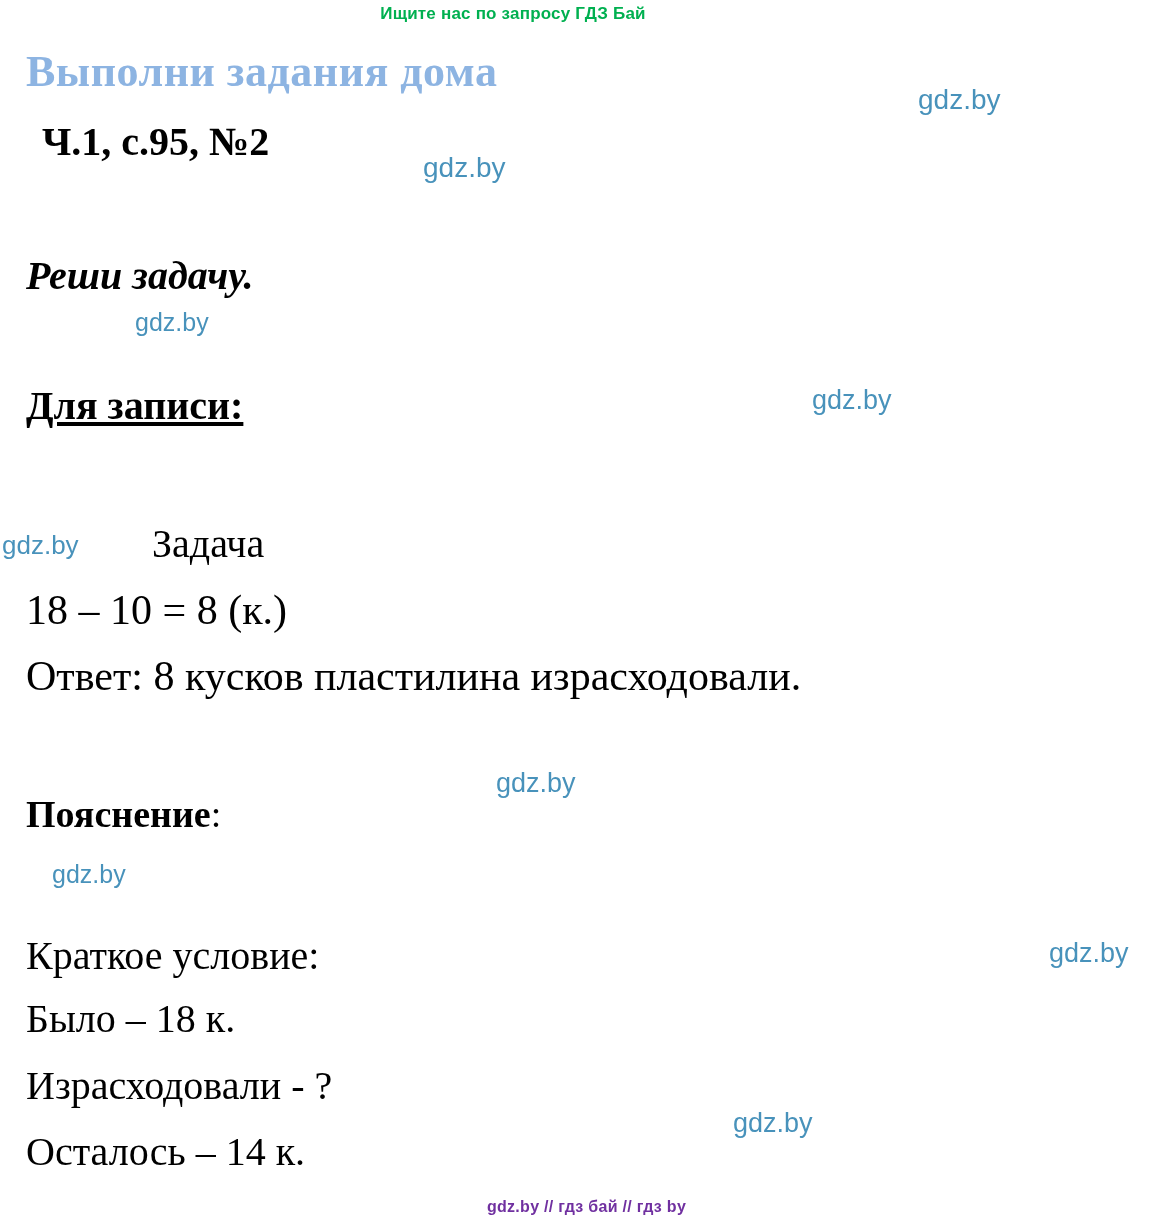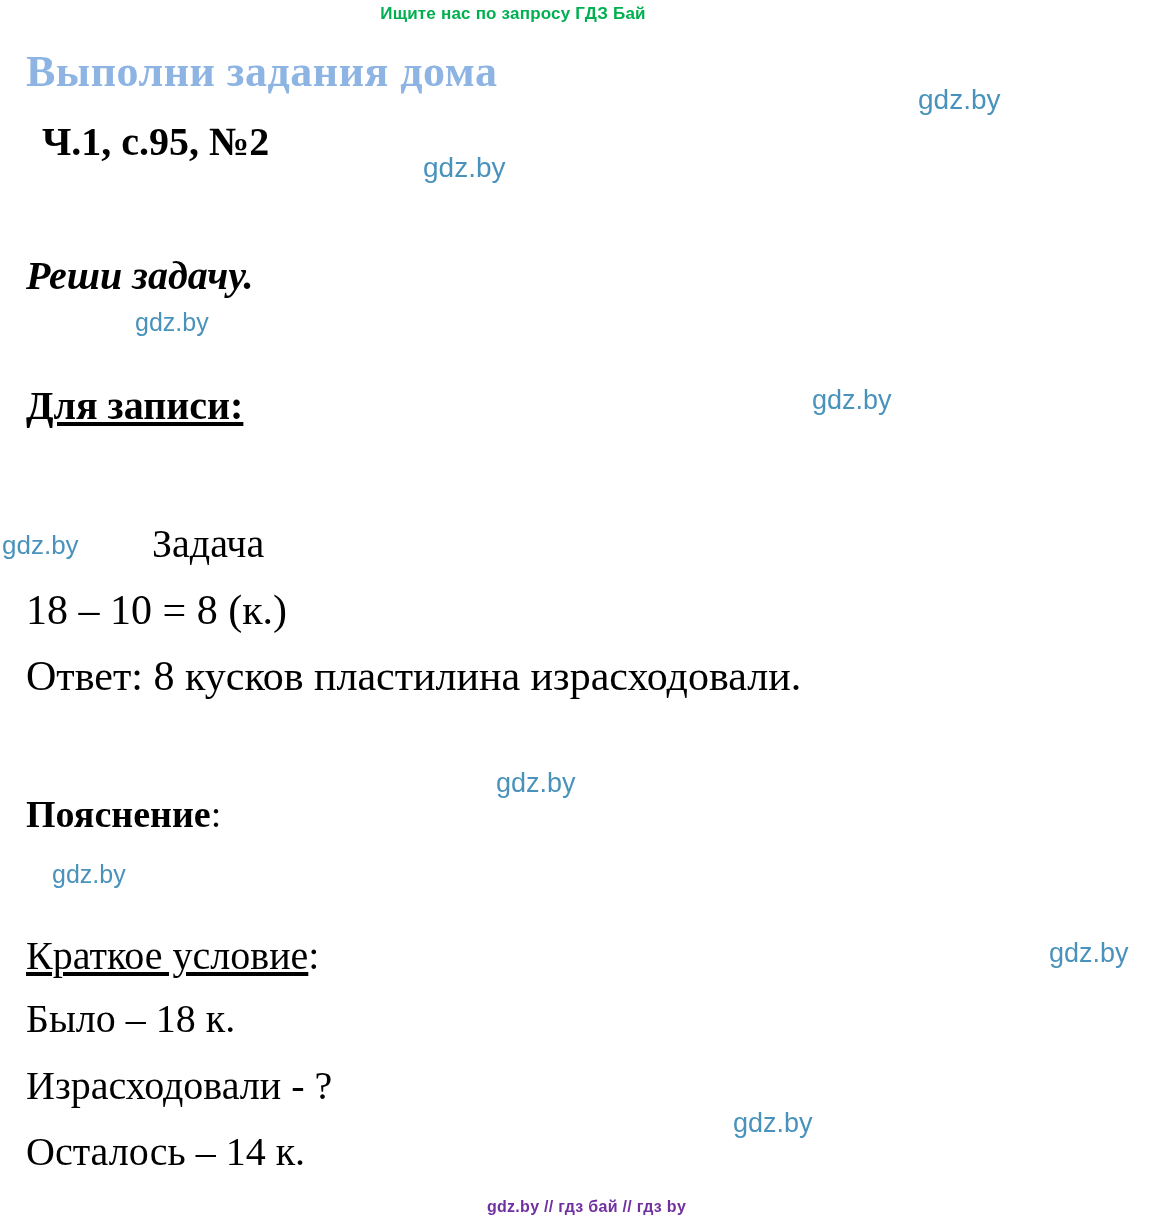--- a/index.html
+++ b/index.html
@@ -120,21 +120,20 @@
   .explain b {
     font-weight: bold;
   }
   .short-cond {
     position: absolute;
     left: 26px;
     top: 932px;
     font-size: 40px;
   }
   .short-cond .u {
-    text-decoration: underline;
     text-underline-offset: 3px;
   }
   .line1 {
     position: absolute;
     left: 26px;
     top: 995px;
     font-size: 40px;
   }
   .line2 {
     position: absolute;

